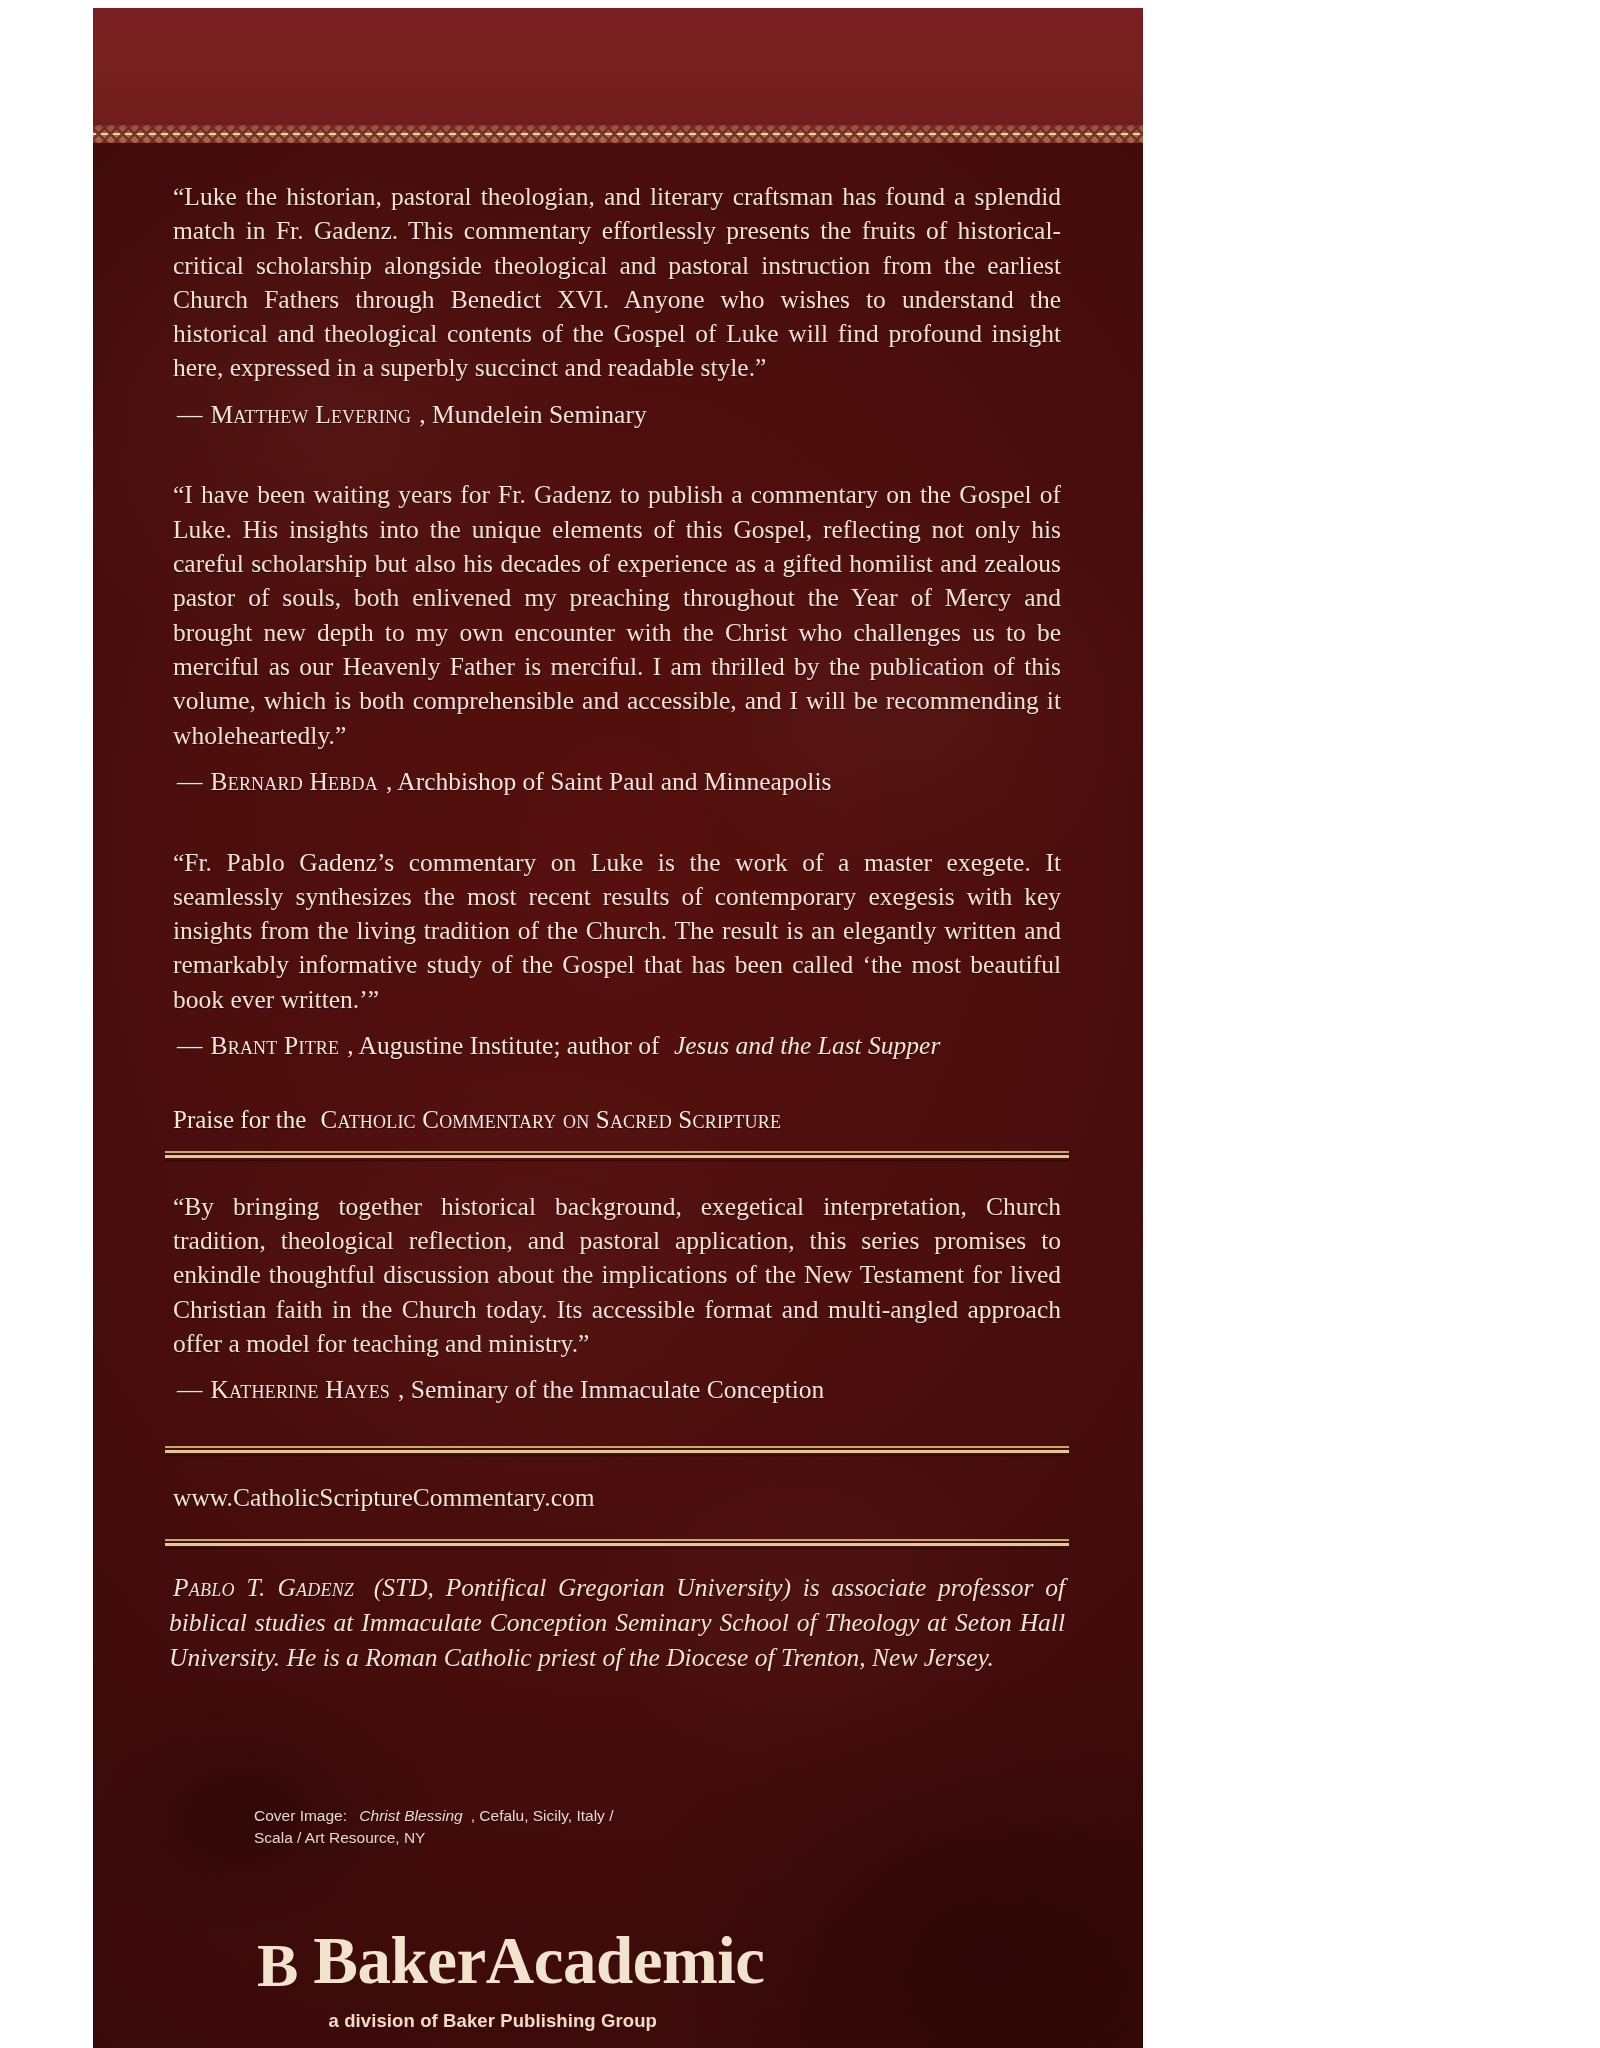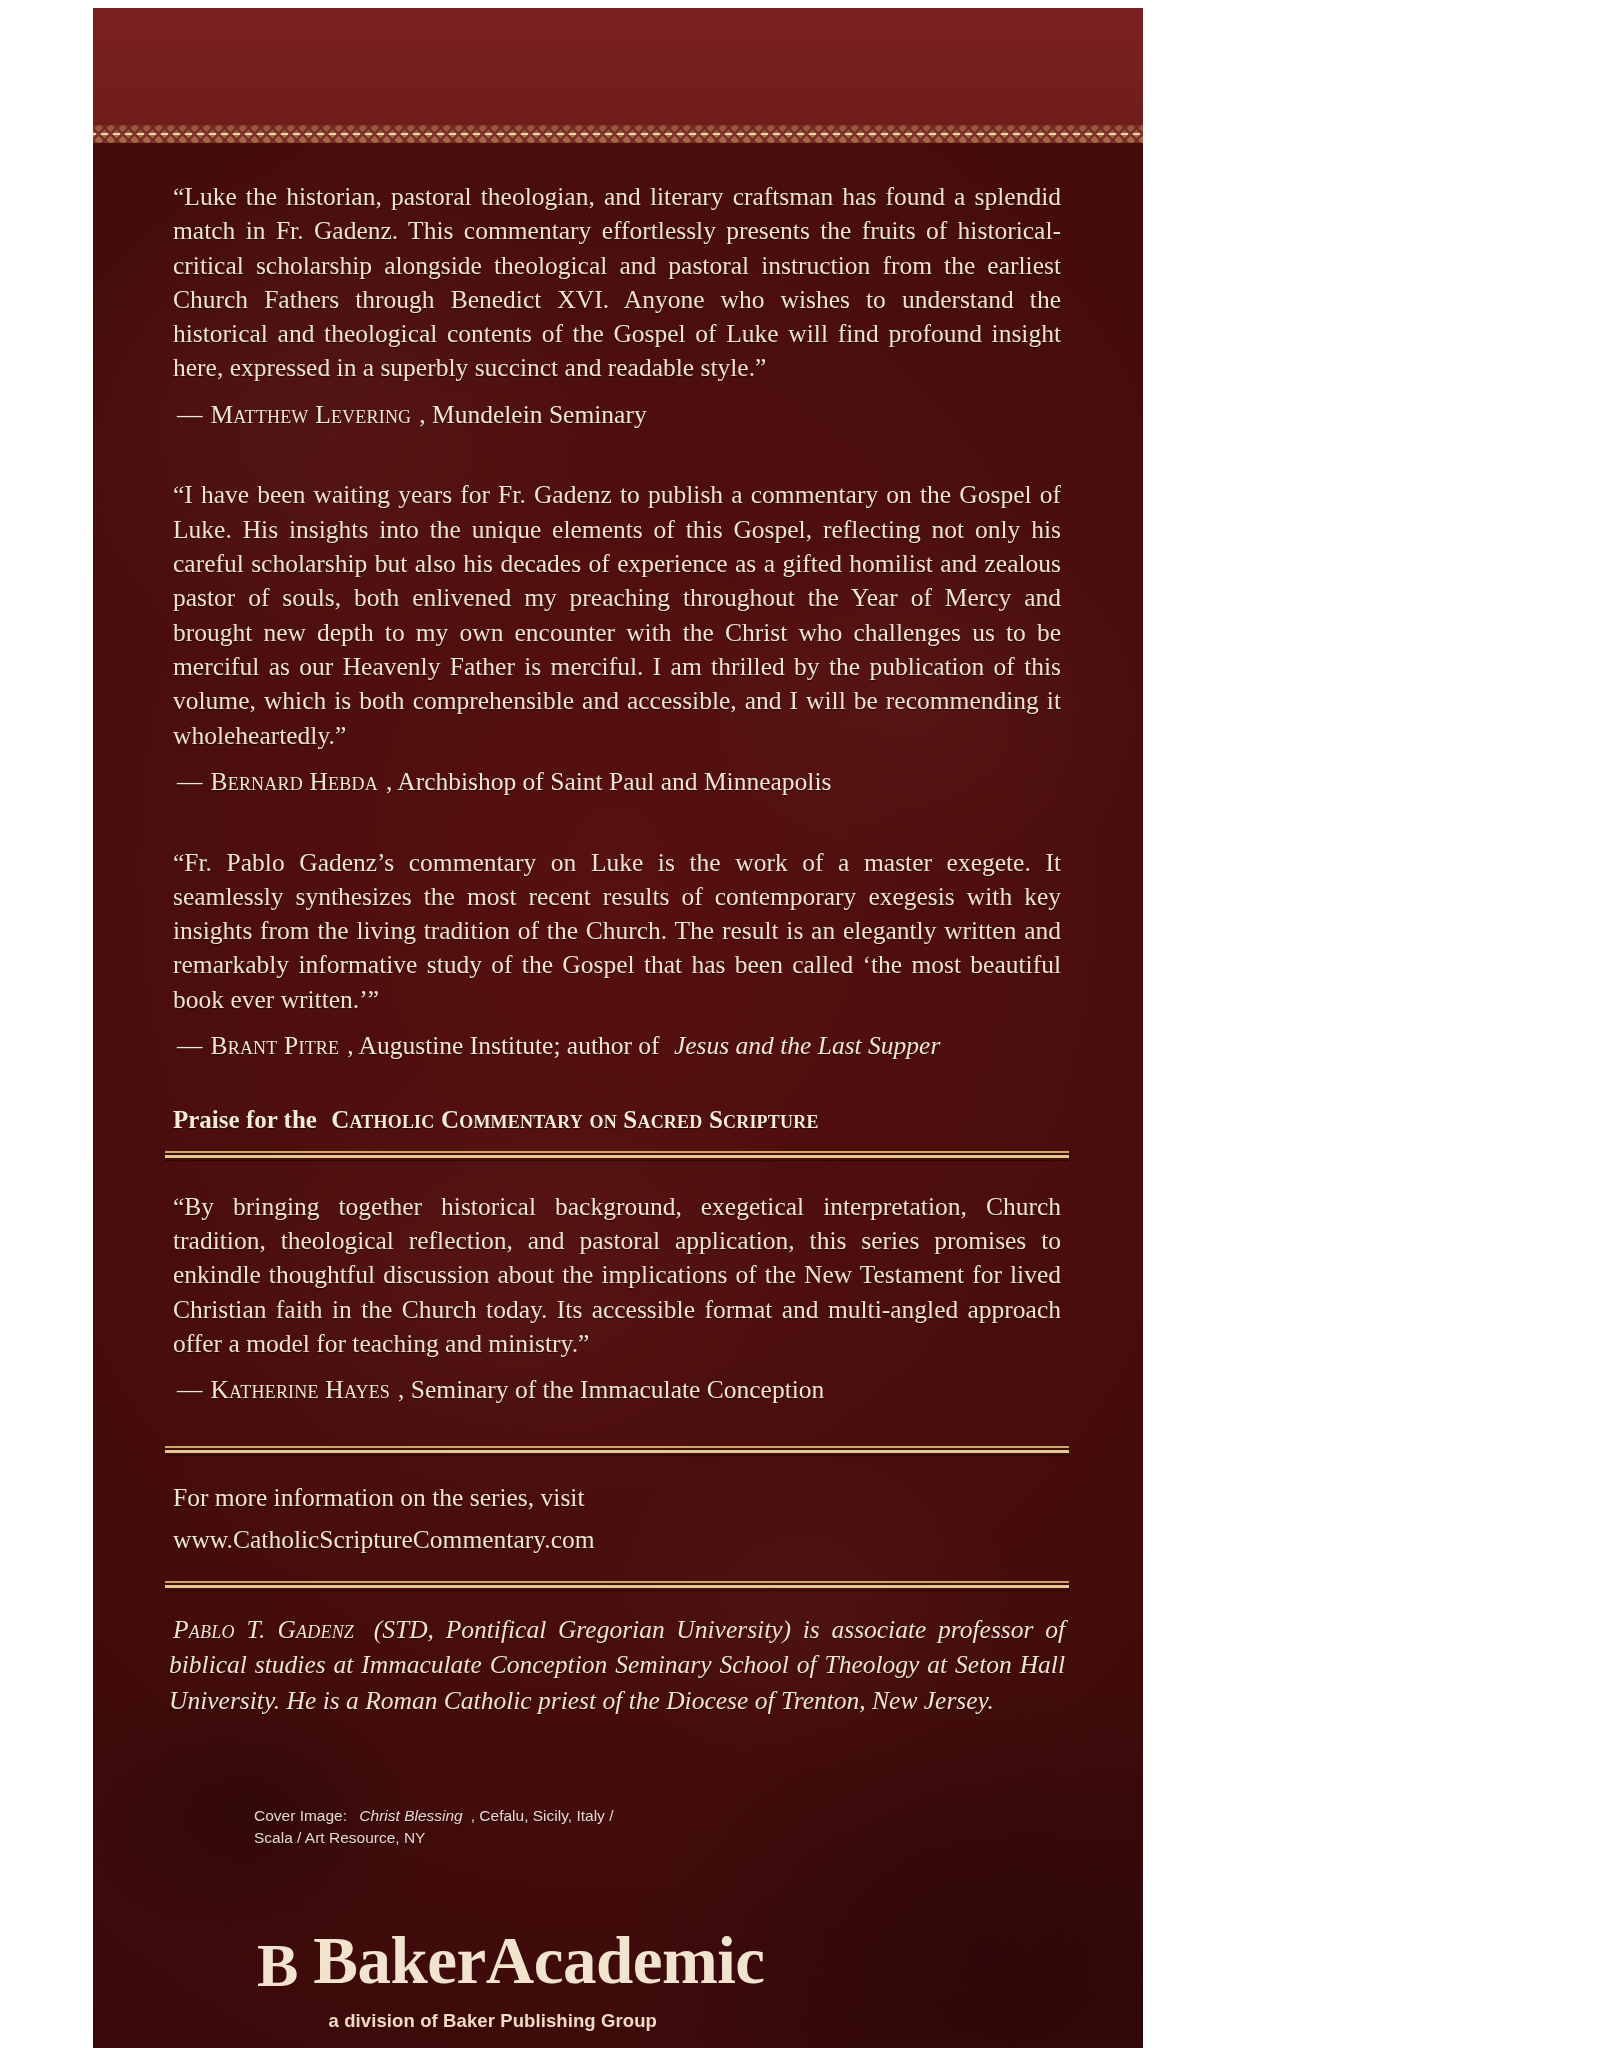--- a/index.html
+++ b/index.html
@@ -64,21 +64,21 @@
   }
   .attrib{
     font-size:25.5px; line-height:1.36; color:#f0e6d6; margin-top:3px;
     text-shadow:0 1px 1px rgba(0,0,0,.55);
   }
   .sc{ font-variant:small-caps; letter-spacing:.2px;text-align:center; }
   .it{ font-style:italic; }
   .blk{ margin-bottom:30px; }
 
   h2.praise{
-    font-size:25px; font-weight:bold; color:#f3ead9; margin-top:12px;
+    font-size:25px; font-weight:normal; color:#f3ead9; margin-top:12px;
     text-shadow:0 1px 1px rgba(0,0,0,.6);
   }
   h2.praise .sc{ font-variant:small-caps; }
 
   .rule{
     height:9px; margin:13px 0 22px 0; width:100%;
     background:
       linear-gradient(180deg,
         #c9a868 0%, #c9a868 22%,
         rgba(70,13,13,.85) 22%, rgba(70,13,13,.85) 44%,
@@ -153,21 +153,20 @@
       <div class="rule"></div>
 
       <div class="blk">
         <p class="quote">“By bringing together historical background, exegetical interpretation, Church tradition, theological reflection, and pastoral application, this series promises to enkindle thoughtful discussion about the implications of the New Testament for lived Christian faith in the Church today. Its accessible format and multi-angled approach offer a model for teaching and ministry.”</p>
         <p class="attrib"><span>—</span><span class="sc">Katherine Hayes</span><span>, Seminary of the Immaculate Conception</span></p>
       </div>
 
       <div class="rule tight"></div>
 
       <div>
-        <p class="info">For more information on the series, visit</p>
         <p class="info url">www.CatholicScriptureCommentary.com</p>
       </div>
 
       <div class="rule tight"></div>
 
       <p class="bio"><span class="sc">Pablo T. Gadenz</span><span> (STD, Pontifical Gregorian University) is associate professor of biblical studies at Immaculate Conception Seminary School of Theology at Seton Hall University. He is a Roman Catholic priest of the Diocese of Trenton, New Jersey.</span></p>
 
     </div>
 
     <div class="credit">

